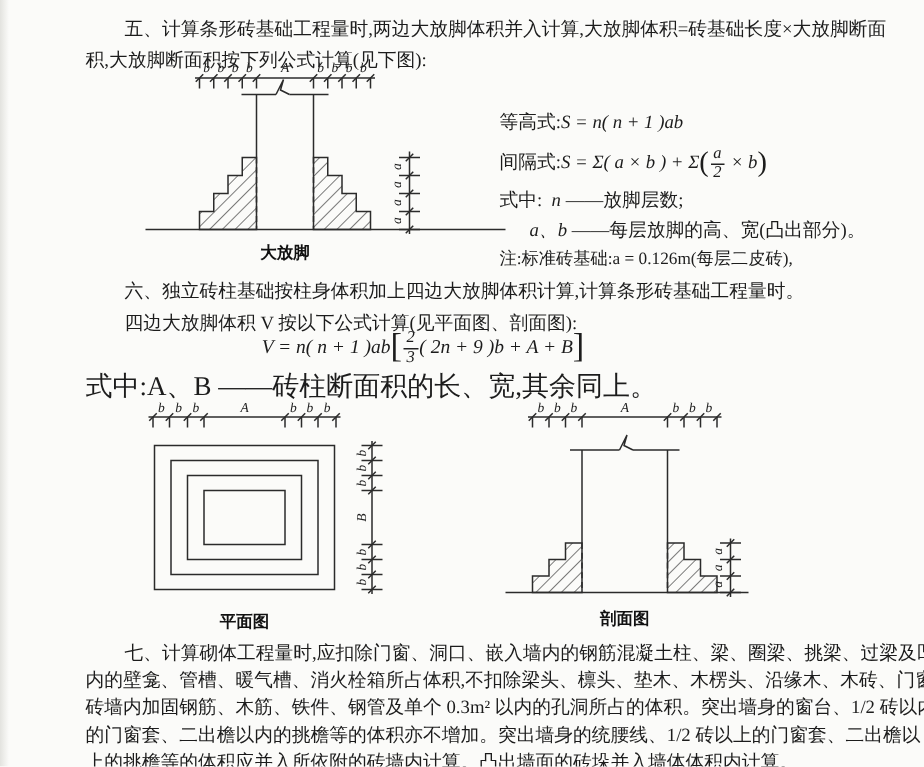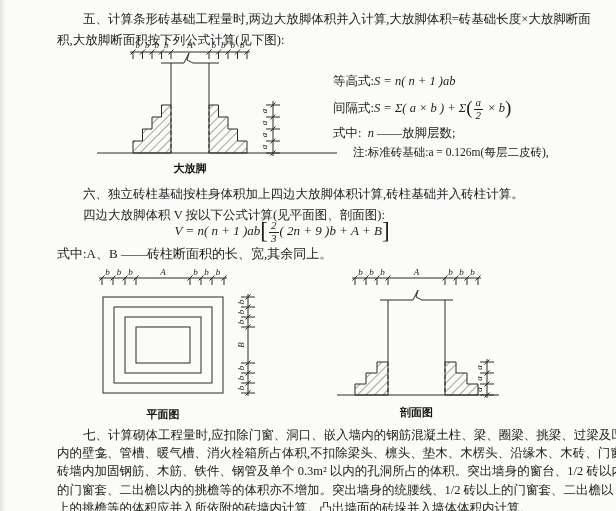--- a/index.html
+++ b/index.html
@@ -23,32 +23,32 @@
 
   .fblock { position:absolute; left:333px; top:73px; width:282px; font-size:12.5px; }
   .fline { white-space:nowrap; }
   .flabel { font-style:normal; }
   .math { font-style:italic; }
   .mt7 { margin-top:7px; }
   .mt9 { margin-top:4px; }
   .mt3 { margin-top:3px; }
   .pl20 { padding-left:20px; }
   .pl62 { padding-left:62px; }
-  .note { font-size:11.5px;margin-left:20px; }
+  .note { font-size:11.5px; }
 
   .frac { display:inline-block; text-align:center; vertical-align:middle;
     font-size:11px; line-height:1.05; font-style:italic; padding:0 1px; }
   .frac .num { display:block; border-bottom:1px solid #222; padding:0 2px; }
   .frac .den { display:block; }
   .bigp { font-size:19px; font-style:normal; vertical-align:-2px; }
   .bigbr { font-size:23px; font-style:normal; vertical-align:-3px; }
 
   .vform { position:absolute; left:0; top:218px; width:564px; text-align:center;
     font-size:13px; }
-  .p6where { position:absolute; left:57px; top:245px; font-size:13px; white-space:nowrap; }
+  .p6where { position:absolute; left:57px; top:245px; font-size:18px; white-space:nowrap; }
 
   svg { position:absolute; overflow:visible; }
   .s { stroke:#2b2b2b; stroke-width:1; fill:none; }
   .dash { stroke-dasharray:4 2.5; }
   .hatch1 { fill:url(#h1); stroke:#2b2b2b; stroke-width:1; }
   .hatch3 { fill:url(#h3); stroke:#2b2b2b; stroke-width:1; }
   text.dim { font:italic 9px "Liberation Serif", serif; fill:#222; text-anchor:middle; }
   text.capt { font:bold 11px "Liberation Sans", sans-serif; fill:#111; text-anchor:middle; }
 </style>
 </head>
@@ -99,25 +99,28 @@
   <div class="fblock">
     <div class="fline">
       <span class="flabel">等高式:</span><span class="math">S = n( n + 1 )ab</span>
     </div>
     <div class="fline mt7">
       <span class="flabel">间隔式:</span><span class="math">S = Σ( a × b ) + Σ</span><span class="bigp">(</span><span class="frac"><span class="num">a</span><span class="den">2</span></span><span class="math"> × b</span><span class="bigp">)</span>
     </div>
     <div class="fline mt9">
       <span class="flabel">式中:</span>&nbsp;&nbsp;<span class="math">n</span> <span>——放脚层数;</span>
     </div>
+    <div class="fline mt3 pl20">
+      <span class="math">a、b</span> <span>——每层放脚的高、宽(凸出部分)。</span>
+    </div>
     <div class="fline mt3 note">注:标准砖基础:a = 0.126m(每层二皮砖),</div>
   </div>
 
   <div class="para p6">
-    <span class="line indent">六、独立砖柱基础按柱身体积加上四边大放脚体积计算,砖柱基础并入砖柱计算。</span>
+    <span class="line indent">六、独立砖柱基础按柱身体积加上四边大放脚体积计算,计算条形砖基础工程量时。</span>
     <span class="line indent">四边大放脚体积 V 按以下公式计算(见平面图、剖面图):</span>
   </div>
 
   <div class="vform">
     <span class="math">V = n( n + 1 )ab</span><span class="bigbr">[</span><span class="frac"><span class="num">2</span><span class="den">3</span></span><span class="math">( 2n + 9 )b + A + B</span><span class="bigbr">]</span>
   </div>
 
   <div class="p6where">式中:A、B ——砖柱断面积的长、宽,其余同上。</div>
 
   <svg style="left:63px; top:268px;" width="210" height="158" viewBox="0 0 210 158">

